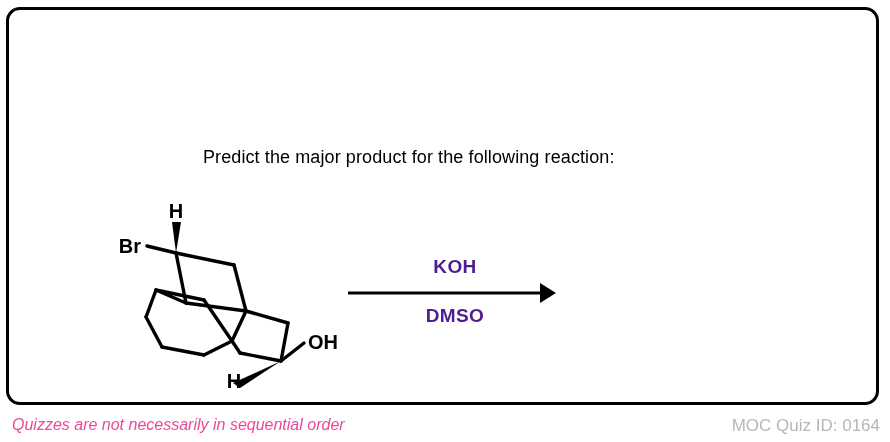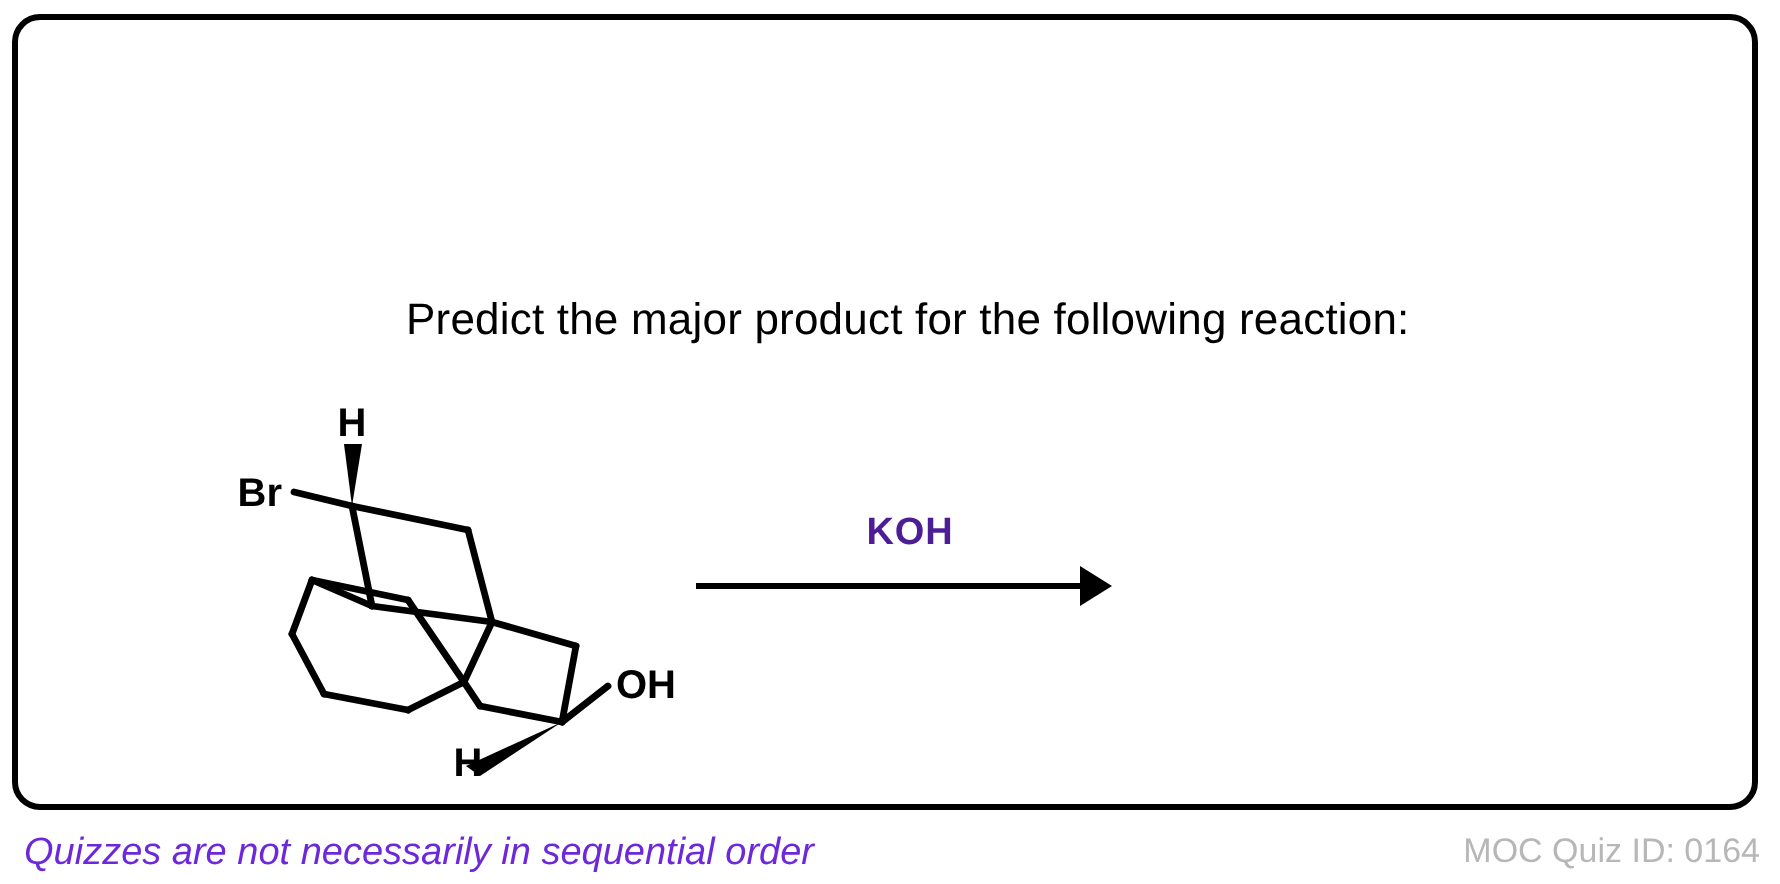--- a/index.html
+++ b/index.html
@@ -29,21 +29,21 @@
     box-sizing: border-box;
     border: 3px solid #000000;
     border-radius: 14px;
     background: #ffffff;
   }
   
   #prompt {
     position: absolute;
     left: 203px;
     top: 147px;
-    font-size: 22px;
+    font-size: 18px;
     font-weight: 400;
     color: #000000;
     letter-spacing: 0.1px;
     white-space: nowrap;
   }
   #structure-svg, #arrow-svg {
     display: block;
   }
   #structure-wrap {
     position: absolute;
@@ -69,23 +69,23 @@
     left: 340px;
     letter-spacing: 0.4px;
   }
   #reagent-above { top: 256px; }
   #reagent-below { top: 305px; }
   
   #footer-left {
     position: absolute;
     left: 12px;
     top: 416px;
-    font-size: 19px;
+    font-size: 16px;
     font-style: italic;
-    color: #6d28d9;
+    color: #ec4899;
     white-space: nowrap;
   }
   #footer-right {
     position: absolute;
     right: 10px;
     top: 416px;
     font-size: 17px;
     color: #b7b7b7;
     white-space: nowrap;
     text-align: right;
@@ -151,18 +151,19 @@
 
   <div id="arrow-wrap">
     <svg id="arrow-svg" width="230" height="90" viewBox="0 0 230 90">
       <line x1="8" y1="41" x2="205" y2="41" stroke="#000000" stroke-width="3"></line>
       <polygon points="200,31 216,41 200,51" fill="#000000"></polygon>
     </svg>
   </div>
 
   <div class="reagent" id="reagent-above">KOH</div>
 
+  <div class="reagent" id="reagent-below">DMSO</div>
 
   <div id="footer-left">Quizzes are not necessarily in sequential order</div>
 
   <div id="footer-right">MOC Quiz ID: 0164</div>
 
 </div>
 
 </body></html>

